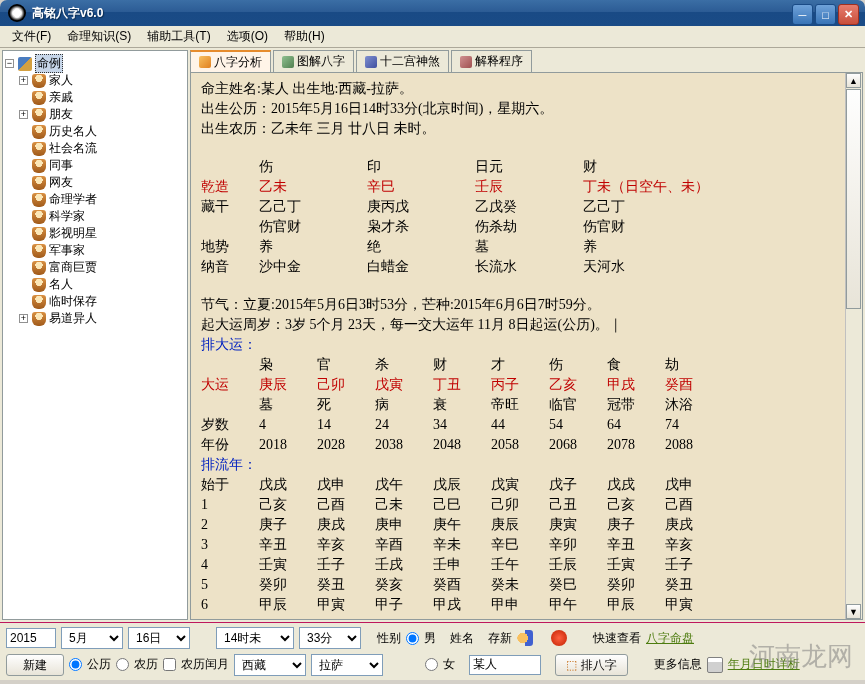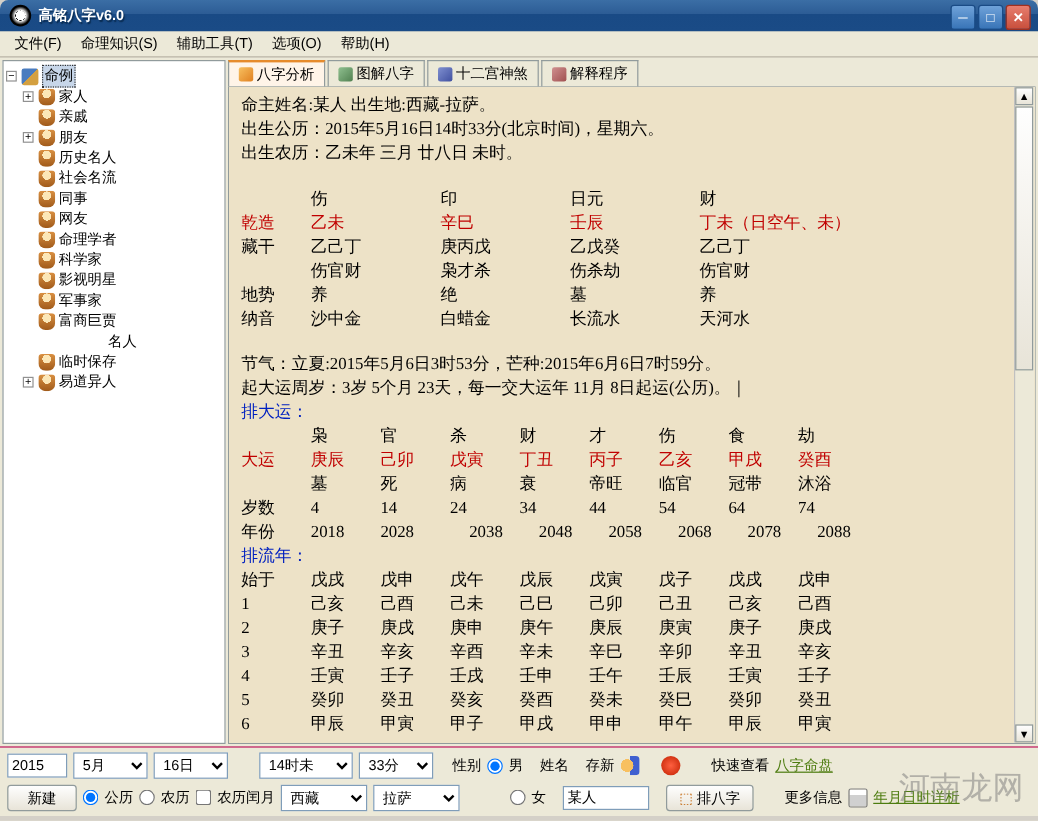--- a/index.html
+++ b/index.html
@@ -261,21 +261,21 @@
         <div class="tree-row" style="padding-left: 14px;">
           <span class="tree-noexp"></span>
           <span class="tree-icon icon-person"></span>
           <span class="tree-label">军事家</span>
         </div>
         <div class="tree-row" style="padding-left: 14px;">
           <span class="tree-noexp"></span>
           <span class="tree-icon icon-person"></span>
           <span class="tree-label">富商巨贾</span>
         </div>
-        <div class="tree-row" style="padding-left: 14px; flex-direction: column;">
+        <div class="tree-row" style="padding-left: 14px;">
           <span class="tree-noexp"></span>
           <span class="tree-icon icon-person"></span>
           <span class="tree-label">名人</span>
         </div>
         <div class="tree-row" style="padding-left: 14px;">
           <span class="tree-noexp"></span>
           <span class="tree-icon icon-person"></span>
           <span class="tree-label">临时保存</span>
         </div>
         <div class="tree-row" style="padding-left: 14px;">
@@ -398,21 +398,21 @@
           <span class="cell" style="min-width: 58px;">34</span>
           <span class="cell" style="min-width: 58px;">44</span>
           <span class="cell" style="min-width: 58px;">54</span>
           <span class="cell" style="min-width: 58px;">64</span>
           <span class="cell" style="min-width: 58px;">74</span>
         </div>
       <div class="row" id="row-nf">
           <span class="cell" style="min-width: 58px;">年份</span>
           <span class="cell" style="min-width: 58px;">2018</span>
           <span class="cell" style="min-width: 58px;">2028</span>
-          <span class="cell" style="min-width: 58px; margin-left: 16px;">2038</span>
+          <span class="cell" style="min-width: 58px;">2038</span>
           <span class="cell" style="min-width: 58px;">2048</span>
           <span class="cell" style="min-width: 58px;">2058</span>
           <span class="cell" style="min-width: 58px;">2068</span>
           <span class="cell" style="min-width: 58px;">2078</span>
           <span class="cell" style="min-width: 58px;">2088</span>
         </div>
       <div class="blue">排流年：</div>
       <div id="ln-rows">
           <div class="row">
             <span class="cell" style="min-width: 58px;">始于</span>

